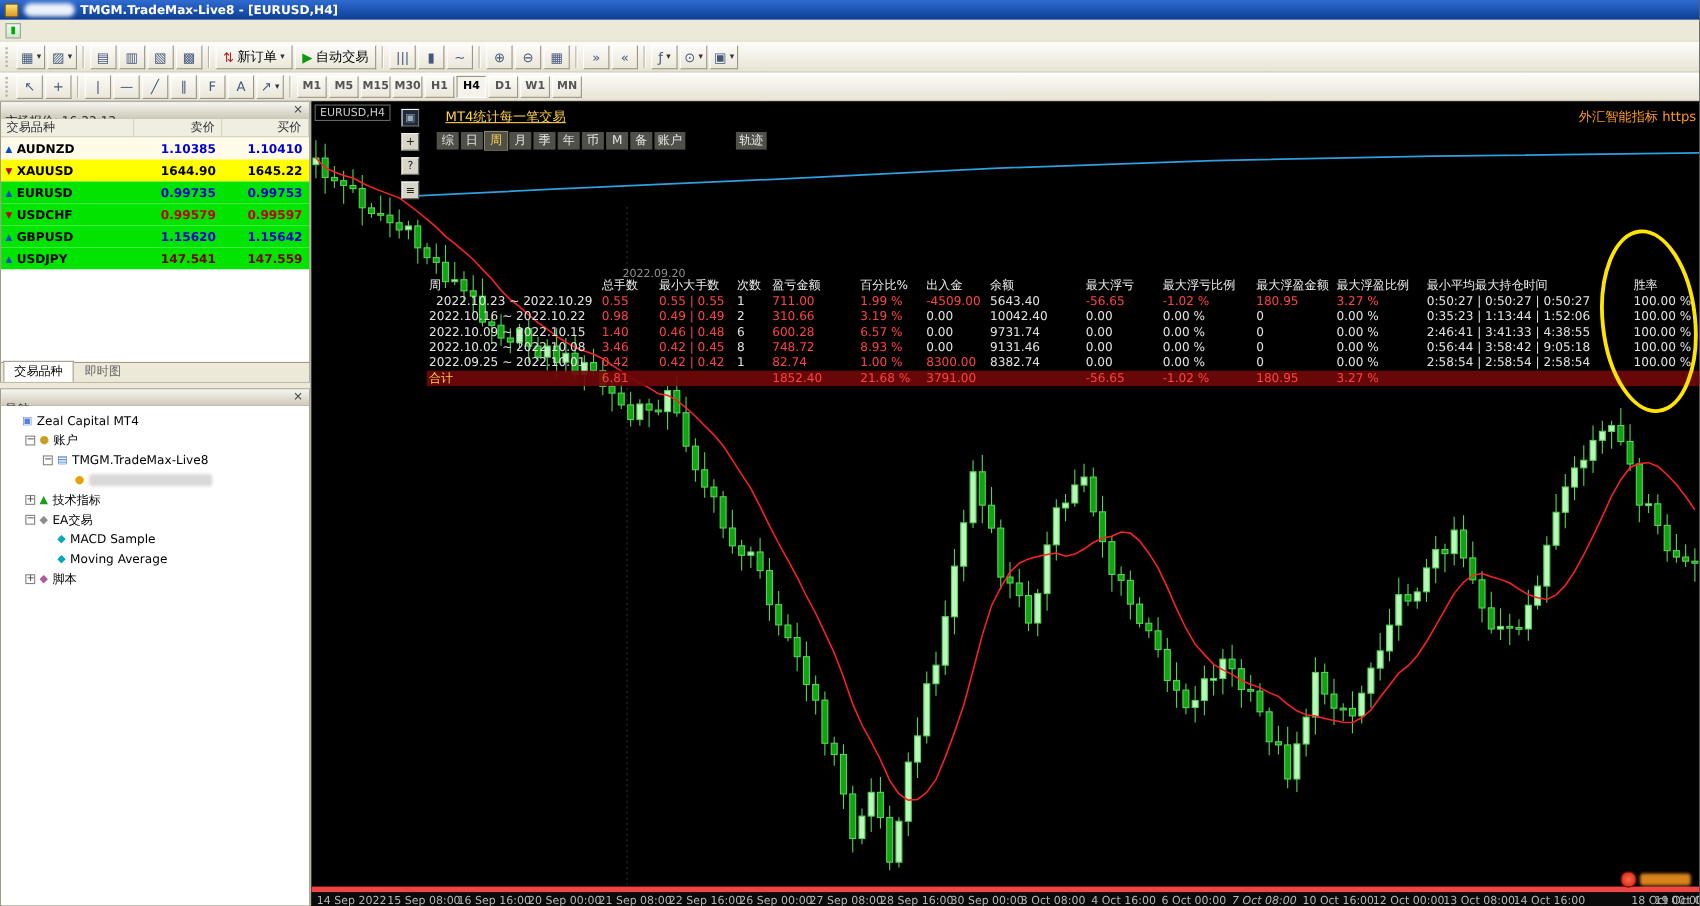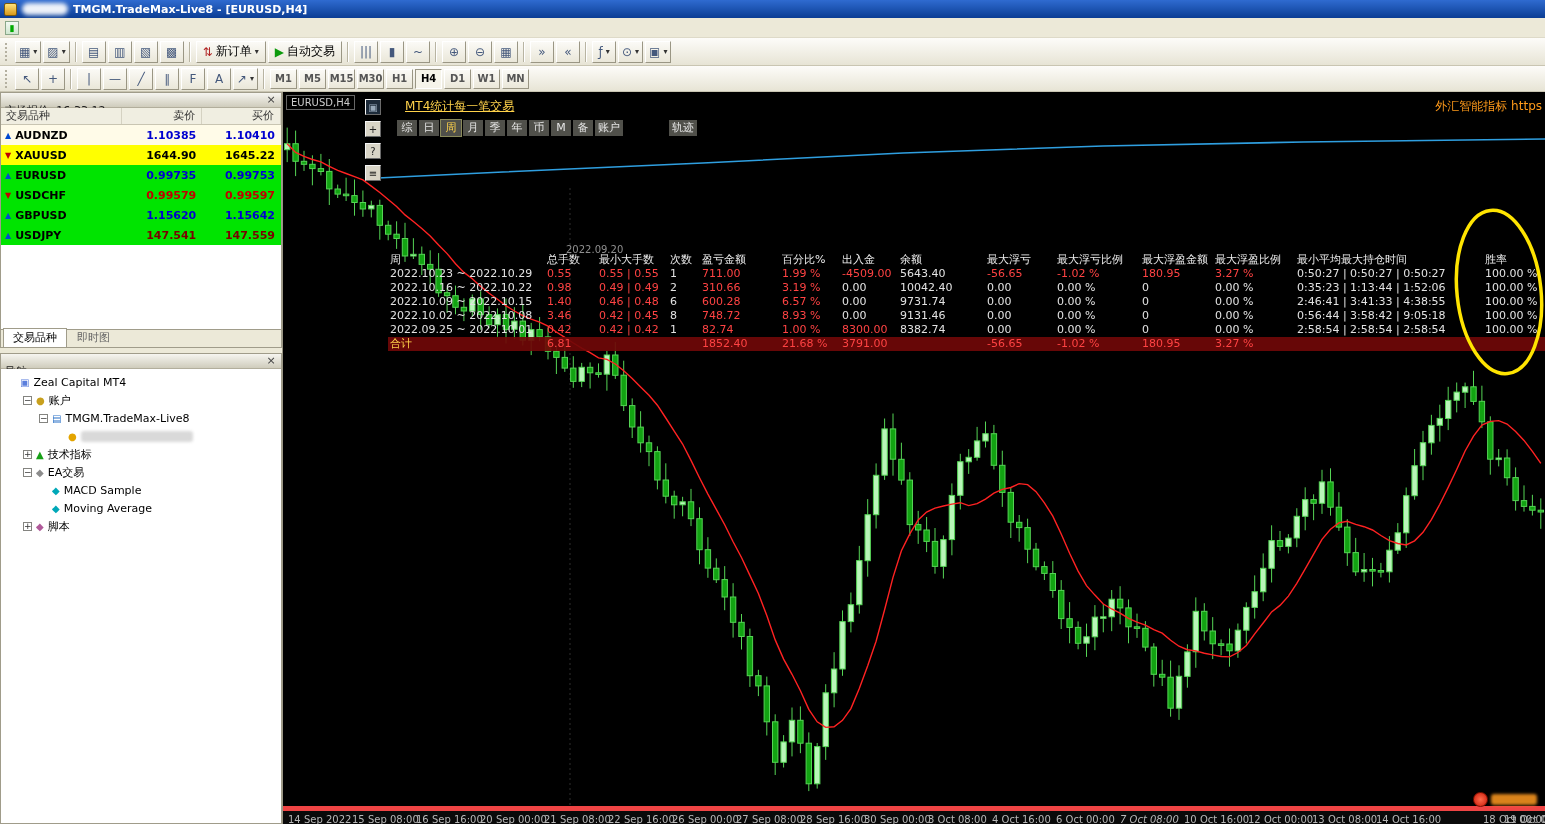--- a/index.html
+++ b/index.html
@@ -720,21 +720,21 @@
             <span class="stats-cell">出入金</span>
             <span class="stats-cell">余额</span>
             <span class="stats-cell">最大浮亏</span>
             <span class="stats-cell">最大浮亏比例</span>
             <span class="stats-cell">最大浮盈金额</span>
             <span class="stats-cell">最大浮盈比例</span>
             <span class="stats-cell">最小平均最大持仓时间</span>
             <span class="stats-cell">胜率</span>
           </div>
           <div class="stats-row">
-            <span class="stats-cell" style="color: rgb(226, 226, 226);">2022.10.23 ~ 2022.10.29</span>
+            <span class="stats-cell" style="color: rgb(226, 226, 226); text-align: center;">2022.10.23 ~ 2022.10.29</span>
             <span class="stats-cell" style="color: rgb(255, 67, 67);">0.55</span>
             <span class="stats-cell" style="color: rgb(255, 67, 67);">0.55 | 0.55</span>
             <span class="stats-cell" style="color: rgb(226, 226, 226);">1</span>
             <span class="stats-cell" style="color: rgb(255, 67, 67);">711.00</span>
             <span class="stats-cell" style="color: rgb(255, 67, 67);">1.99 %</span>
             <span class="stats-cell" style="color: rgb(255, 67, 67);">-4509.00</span>
             <span class="stats-cell" style="color: rgb(226, 226, 226);">5643.40</span>
             <span class="stats-cell" style="color: rgb(255, 67, 67);">-56.65</span>
             <span class="stats-cell" style="color: rgb(255, 67, 67);">-1.02 %</span>
             <span class="stats-cell" style="color: rgb(255, 67, 67);">180.95</span>

